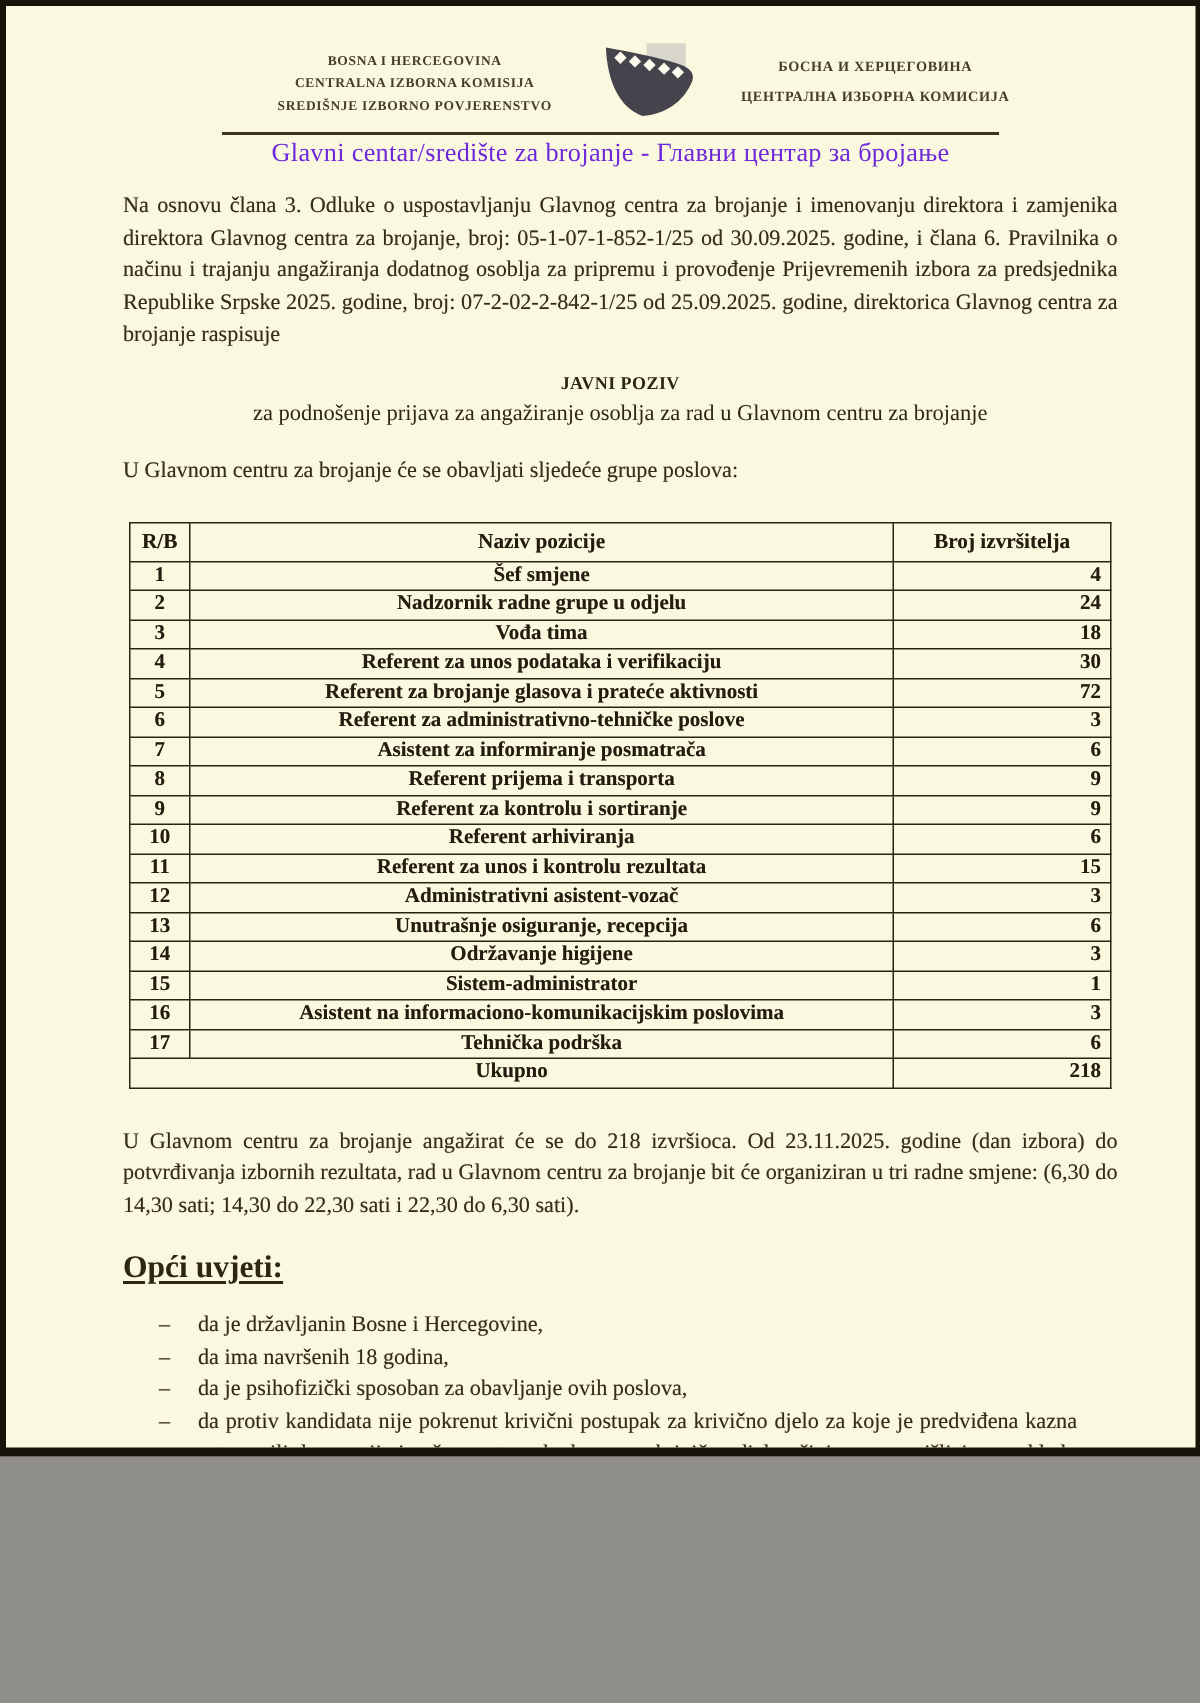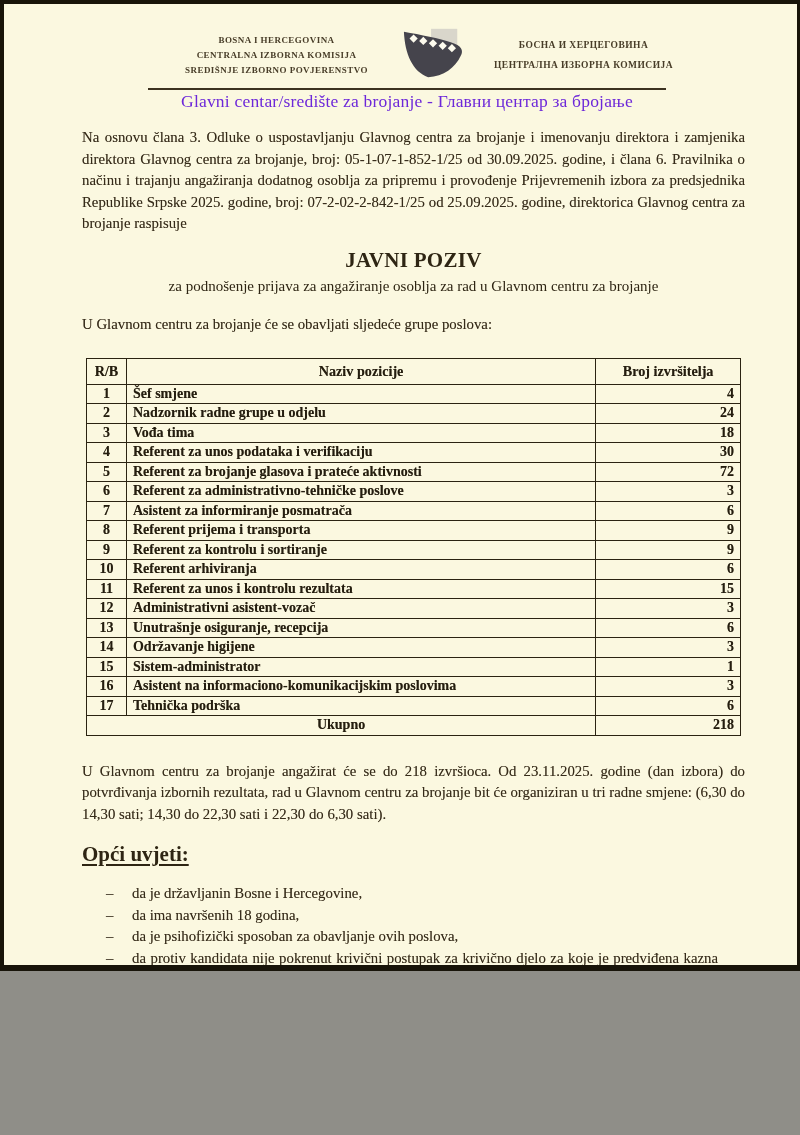--- a/index.html
+++ b/index.html
@@ -47,21 +47,21 @@
 
   
   .para {
     font-size: 14.8px; line-height: 21.5px; text-align: justify;
     color: #352b1a;
     text-shadow: 0 0 .5px rgba(70,55,30,.45);
   }
   .intro { margin-top: 15px; }
 
   .title-block { margin-top: 13px; text-align: center; }
-  .doc-title { font-size: 21px; font-weight: bold; letter-spacing: .3px; color: #2e2513; }
+  .doc-title { font-size: 12px; font-weight: bold; letter-spacing: .3px; color: #2e2513; }
   .doc-subtitle { font-size: 15px; font-weight: normal; margin-top: 5px; color: #2e2513; }
 
   .table-intro { margin-top: 19px; text-align: left; }
 
   
   table.positions {
     margin-top: 23px; margin-left: 4px;
     width: 655px;
     border-collapse: collapse;
     font-size: 14px; font-weight: bold; color: #241d0f;
@@ -70,21 +70,21 @@
   table.positions th, table.positions td {
     border: 1.6px solid #2b2312;
     padding: 1px 6px;
     line-height: 16.5px;
   }
   table.positions th { text-align: center; padding: 4px 6px; font-size: 14.2px; }
   col.c-rb { width: 40px; }
   col.c-naziv { width: 470px; }
   col.c-broj { width: 145px; }
   td.cell-rb { text-align: center; }
-  td.cell-naziv { text-align: left; padding-left: 13px; }
+  td.cell-naziv { text-align: center; padding-left: 13px; }
   td.cell-broj { text-align: right; padding-right: 7px; }
   tr.total-row td.cell-label { text-align: center; padding-left: 6px; }
 
   .shift-para { margin-top: 25px; }
 
   
   .cond-heading {
     margin-top: 17px;
     font-size: 21px; font-weight: bold; color: #2e2513;
     text-decoration: underline;

